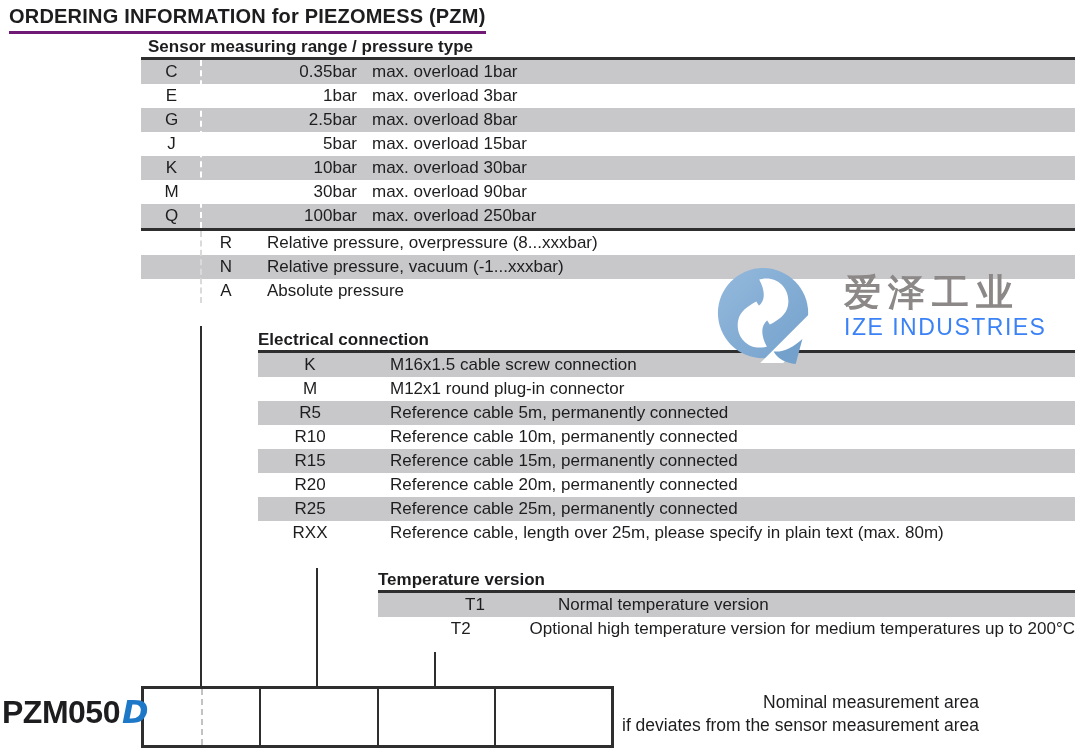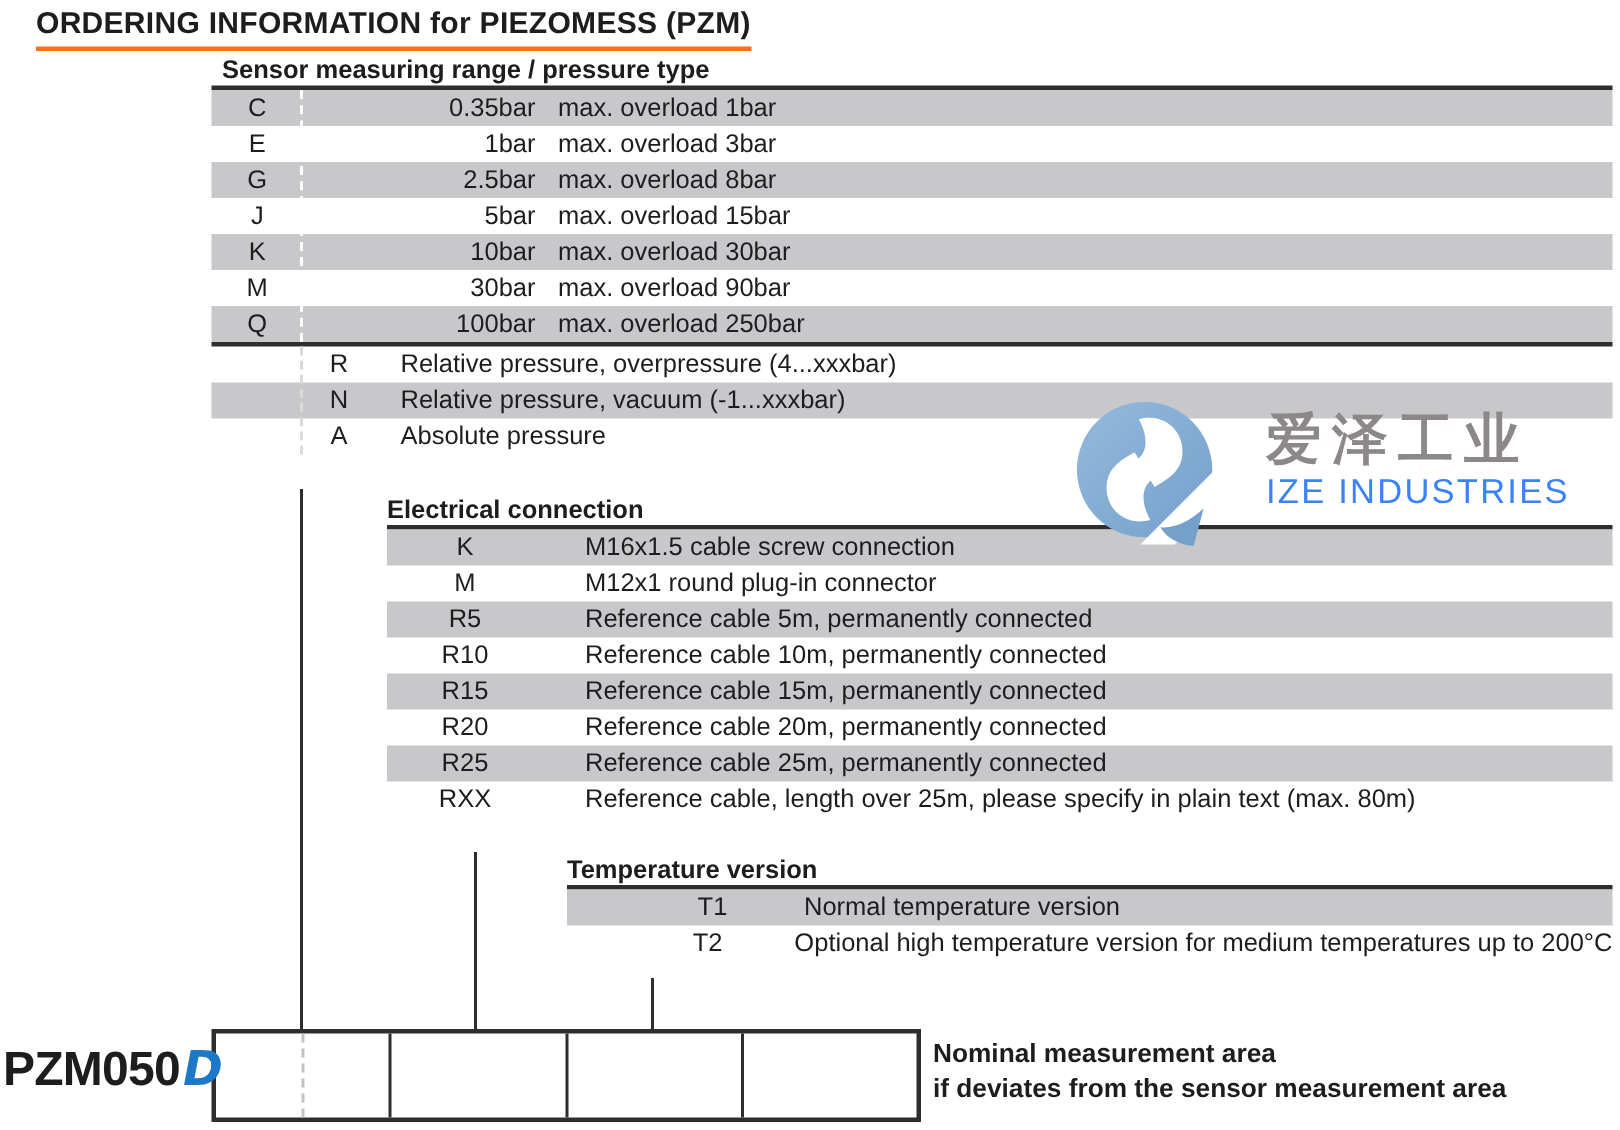--- a/index.html
+++ b/index.html
@@ -2,22 +2,22 @@
 <html><head>
 <meta charset="utf-8">
 <style>
   * { margin:0; padding:0; box-sizing:border-box; }
   html,body { background:#ffffff; }
   .page {
     position:relative; width:1080px; height:753px; background:#ffffff;
     font-family:"Liberation Sans", sans-serif; color:#1d1d1f; overflow:hidden;
   }
   .doc-title {
-    position:absolute; left:24px; top:5px; font-size:20px; font-weight:bold;
-    letter-spacing:0.2px; border-bottom:3px solid #f97316; padding-bottom:3px;
+    position:absolute; left:9px; top:5px; font-size:20px; font-weight:bold;
+    letter-spacing:0.2px; border-bottom:3px solid #701a75; padding-bottom:3px;
     display:inline-block;
   }
   .sec-head { font-size:17px; font-weight:bold; height:20px; line-height:20px; white-space:nowrap; }
   .tbl-body { border-top:3px solid #2e2e2e; position:relative; }
   .row { height:24px; display:flex; align-items:center; font-size:17px; white-space:nowrap; }
   .row.gray { background:#c8c8ca; }
 
   
   .t1 { position:absolute; left:141px; top:37px; width:934px; }
   .t1 .sec-head { padding-left:7px; }
@@ -34,41 +34,41 @@
   .pt-dash { position:absolute; left:59px; top:0; height:72px; border-left:2px dashed #dadada; }
 
   
   .el { position:absolute; left:258px; top:330px; width:817px; }
   .el-code { width:104px; text-align:center; }
   .el-desc { margin-left:28px; }
 
   
   .tp { position:absolute; left:378px; top:570px; width:697px; }
   .tp-code { width:114px; text-align:center;margin-left:40px; }
-  .tp-desc { margin-left:4px; }
+  .tp-desc { margin-left:26px; }
 
   
   .vline { position:absolute; width:2px; background:#2e2e2e; }
   .vline-1 { left:200px; top:326px; height:360px; }
   .vline-2 { left:316px; top:568px; height:118px; }
   .vline-3 { left:434px; top:652px; height:34px; }
 
   
   .boxes {
     position:absolute; left:141px; top:686px; width:473px; height:62px;
     border:3px solid #2e2e2e; display:flex;
   }
   .box-cell { flex:1; border-right:2px solid #2e2e2e; position:relative; }
   .box-cell:last-child { border-right:none; }
   .box-dash { position:absolute; left:57px; top:0; bottom:0; border-left:2px dashed #c2c2c2; }
 
   .model { position:absolute; left:2px; top:693px; font-size:32px; font-weight:bold; letter-spacing:-0.5px; }
   .model-suffix { color:#1e78c8; font-style:italic; font-family:"DejaVu Sans", sans-serif; margin-left:2px; }
 
-  .box-note { position:absolute; left:622px; top:691px; font-size:17.5px; font-weight:bold; line-height:23px; }
+  .box-note { position:absolute; left:622px; top:691px; font-size:17.5px; font-weight:normal; line-height:23px;text-align:right; }
 
   
   .watermark { position:absolute; left:716px; top:265px; width:336px; height:100px; }
   .logo-svg { position:absolute; left:0; top:1px; width:96px; height:98px; }
   .wm-text { position:absolute; left:128px; top:8px; }
   .wm-cn { font-size:37px; font-weight:bold; color:#8b8887; letter-spacing:7px; line-height:40px; }
   .wm-en { font-size:23px; color:#3b82f6; letter-spacing:1.5px; line-height:26px; margin-top:1px; }
 </style>
 </head>
 <body>
@@ -115,21 +115,21 @@
         <span class="t1-range">100bar</span>
         <span class="t1-over">max. overload 250bar</span>
       </div>
       <div class="t1-dash"></div>
     </div>
   </div>
 
   <div class="pt">
     <div class="row">
       <span class="pt-code">R</span>
-      <span class="pt-desc">Relative pressure, overpressure (4...xxxbar)</span>
+      <span class="pt-desc">Relative pressure, overpressure (8...xxxbar)</span>
     </div>
     <div class="row gray">
       <span class="pt-code">N</span>
       <span class="pt-desc">Relative pressure, vacuum (-1...xxxbar)</span>
     </div>
     <div class="row">
       <span class="pt-code">A</span>
       <span class="pt-desc">Absolute pressure</span>
     </div>
     <div class="pt-dash"></div>

